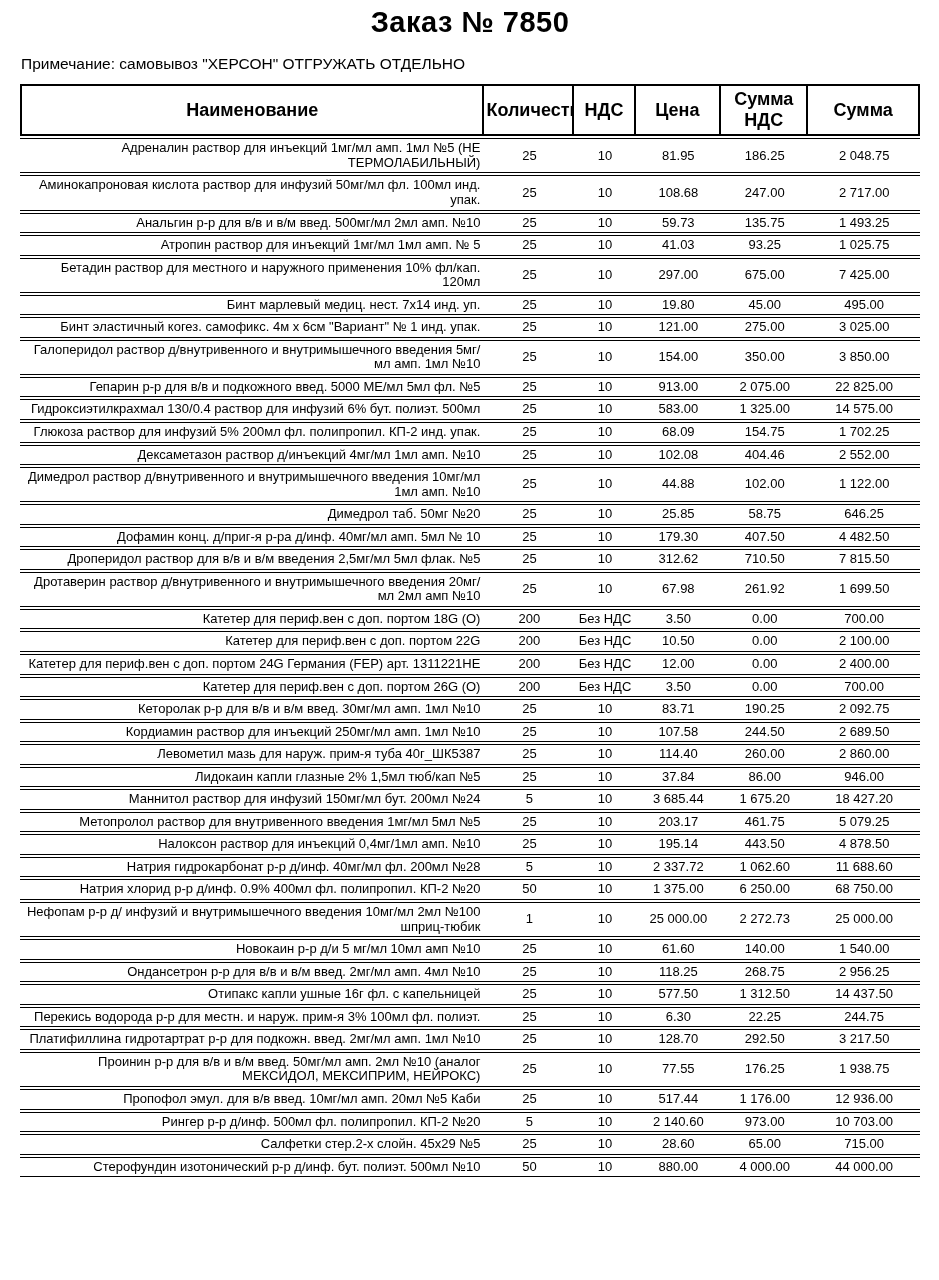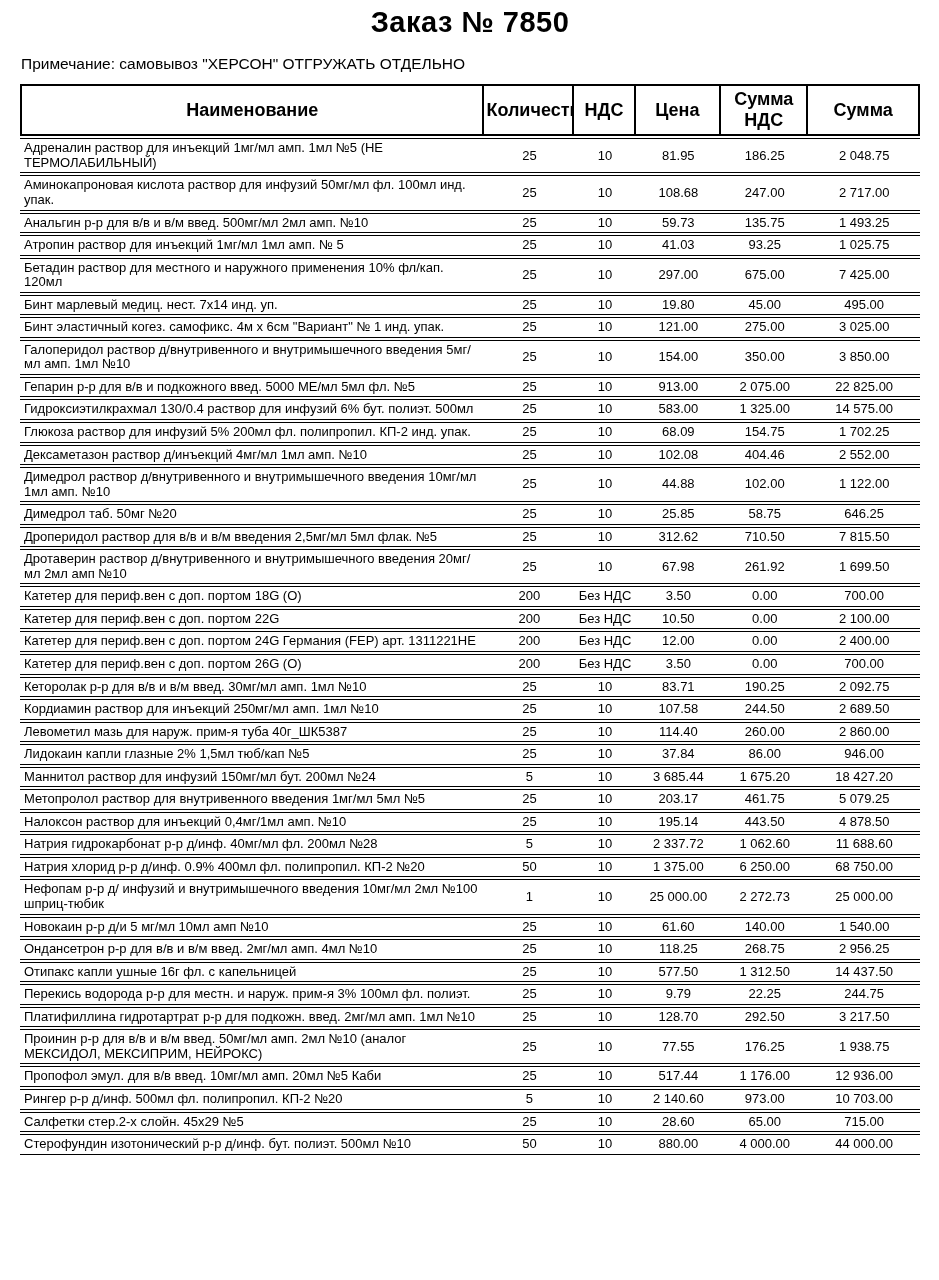--- a/index.html
+++ b/index.html
@@ -47,21 +47,21 @@
   table.order th:first-child { border-left: 2px solid #000; }
   table.order td {
     font-size: 13px;
     line-height: 1.12;
     padding: 2px 4px;
     border-top: 1px solid #000;
     border-bottom: 1px solid #000;
     vertical-align: middle;
     word-wrap: break-word;
   }
-  td.name { text-align: left; }
+  td.name { text-align: right; }
   td.num  { text-align: center; }
   col.c-name { width: 51.6%; }
   col.c-qty  { width: 10.0%; }
   col.c-vat  { width: 6.8%; }
   col.c-price{ width: 9.5%; }
   col.c-vsum { width: 9.7%; }
   col.c-sum  { width: 12.4%; }
 </style>
 </head>
 <body>
@@ -198,20 +198,28 @@
         </tr>
         <tr>
           <td class="name">Димедрол таб. 50мг №20</td>
           <td class="num">25</td>
           <td class="num">10</td>
           <td class="num">25.85</td>
           <td class="num">58.75</td>
           <td class="num">646.25</td>
         </tr>
         <tr>
+          <td class="name">Дофамин конц. д/приг-я р-ра д/инф. 40мг/мл амп. 5мл № 10</td>
+          <td class="num">25</td>
+          <td class="num">10</td>
+          <td class="num">179.30</td>
+          <td class="num">407.50</td>
+          <td class="num">4 482.50</td>
+        </tr>
+        <tr>
           <td class="name">Дроперидол раствор для в/в и в/м введения 2,5мг/мл 5мл флак. №5</td>
           <td class="num">25</td>
           <td class="num">10</td>
           <td class="num">312.62</td>
           <td class="num">710.50</td>
           <td class="num">7 815.50</td>
         </tr>
         <tr>
           <td class="name">Дротаверин раствор д/внутривенного и внутримышечного введения 20мг/мл  2мл амп №10</td>
           <td class="num">25</td>
@@ -353,21 +361,21 @@
           <td class="num">25</td>
           <td class="num">10</td>
           <td class="num">577.50</td>
           <td class="num">1 312.50</td>
           <td class="num">14 437.50</td>
         </tr>
         <tr>
           <td class="name">Перекись водорода р-р для местн. и наруж. прим-я 3%  100мл фл. полиэт.</td>
           <td class="num">25</td>
           <td class="num">10</td>
-          <td class="num">9.79</td>
+          <td class="num">6.30</td>
           <td class="num">22.25</td>
           <td class="num">244.75</td>
         </tr>
         <tr>
           <td class="name">Платифиллина гидротартрат р-р для подкожн. введ. 2мг/мл амп. 1мл №10</td>
           <td class="num">25</td>
           <td class="num">10</td>
           <td class="num">128.70</td>
           <td class="num">292.50</td>
           <td class="num">3 217.50</td>

